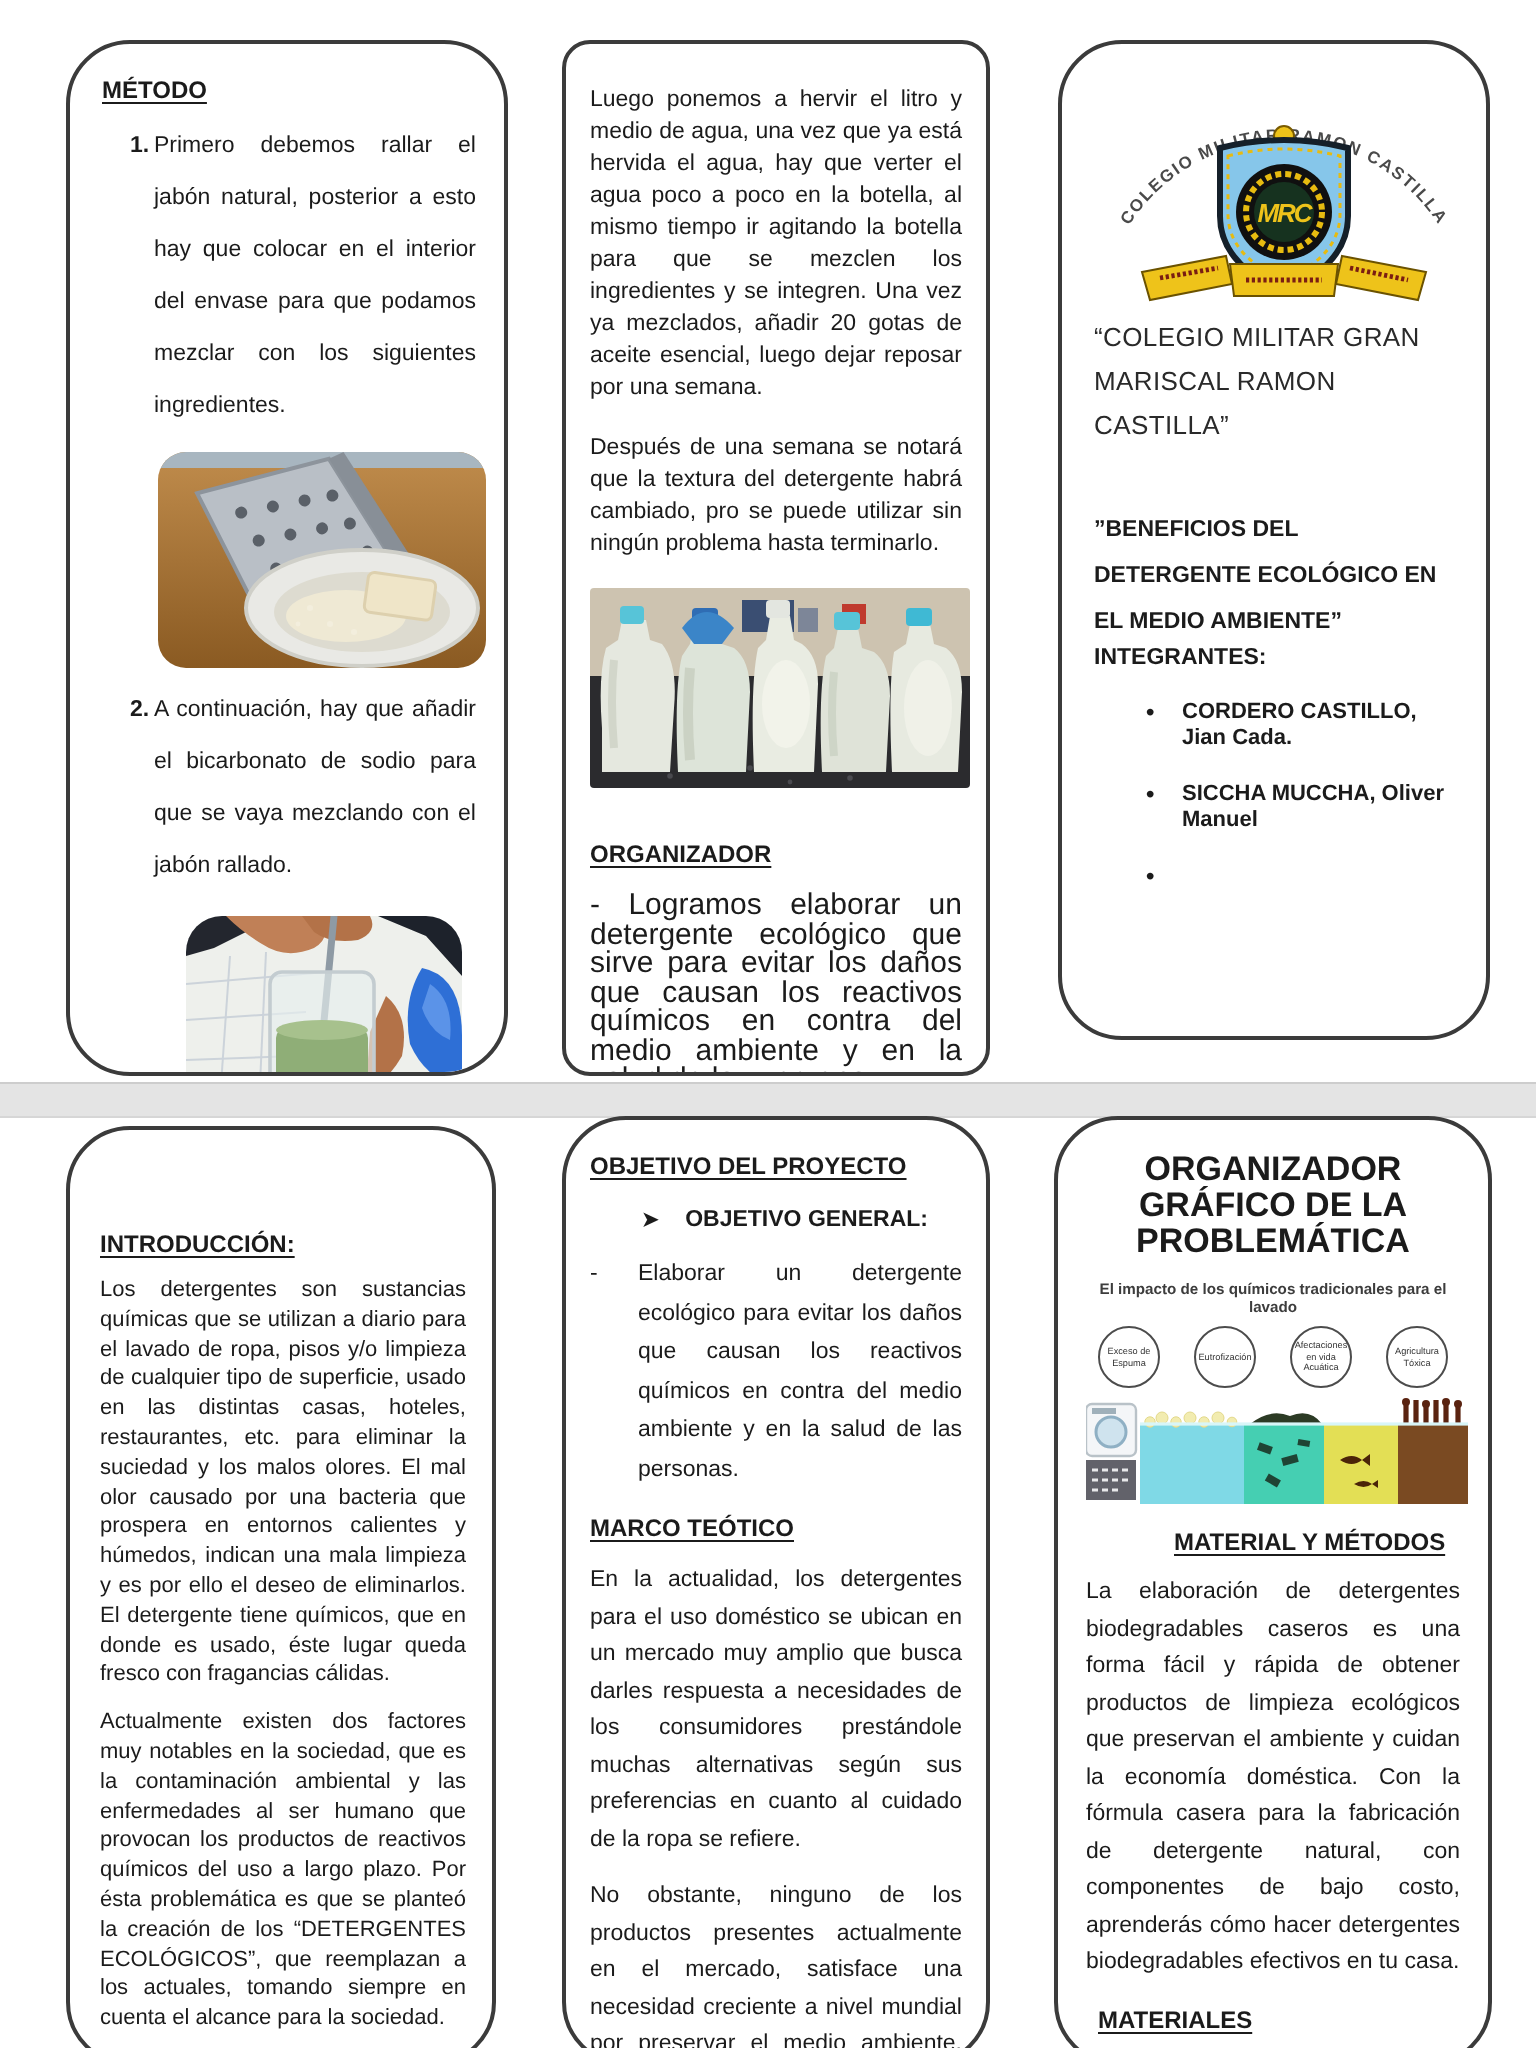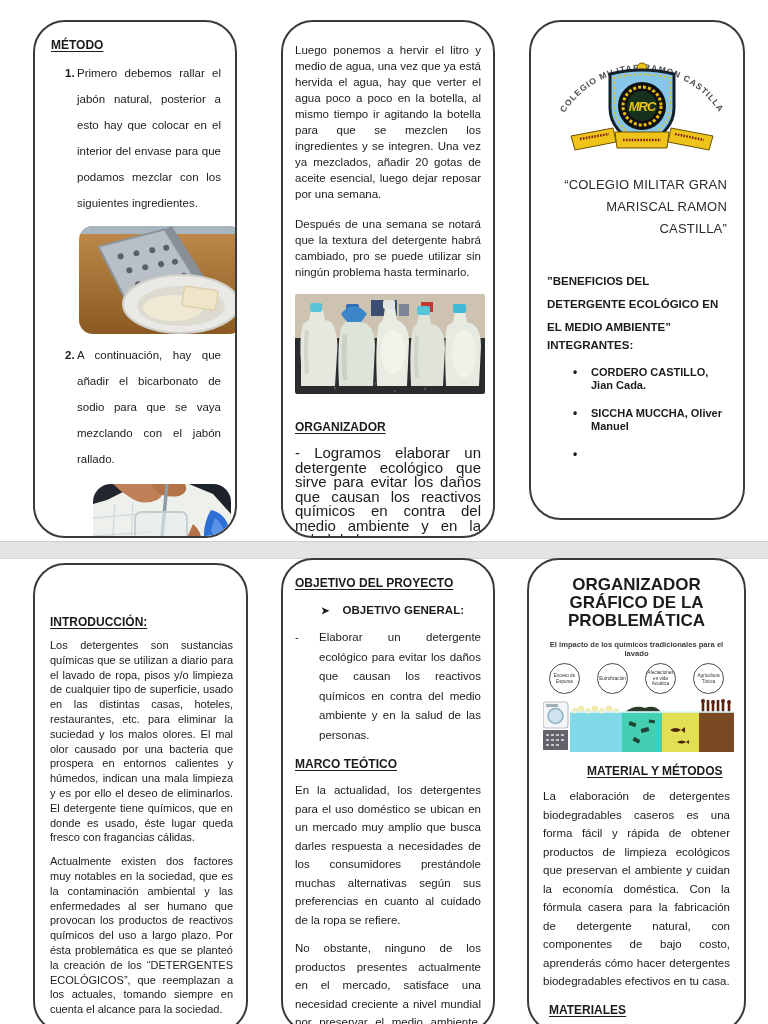--- a/index.html
+++ b/index.html
@@ -6,22 +6,22 @@
   html,body { overflow:hidden; }
   body {
     width:768px; height:1024px; position:relative; background:#ffffff;
     font-family:"Liberation Sans", sans-serif; color:#1b1b1b;
     -webkit-font-smoothing:antialiased;
   }
   .panel {
     position:absolute; background:#fff; border:2px solid #3b3b3b;
     border-radius:32px; overflow:hidden;
   }
-  .p-tl { left:33px; top:20px;  width:204px; height:518px; padding:16px 14px 8px 16px; }
-  .p-tm { left:281px; top:20px; width:214px; height:518px; padding:20px 12px 8px 12px; }
+  .p-tl { left:33px; top:20px;  width:221px; height:518px; padding:16px 14px 8px 16px; }
+  .p-tm { left:281px; top:20px; width:214px; height:518px; padding:20px 12px 8px 12px;border-radius:14px; }
   .p-tr { left:529px; top:20px; width:216px; height:500px; padding:14px 16px; }
   .p-bl { left:33px;  top:563px; width:215px; height:470px; padding:50px 13px 8px 15px; }
   .p-bm { left:281px; top:558px; width:214px; height:475px; padding:16px 12px 8px 12px; }
   .p-br { left:527px; top:558px; width:219px; height:475px; padding:14px 14px 8px 14px; }
 
   .separator { position:absolute; left:0; top:541px; width:768px; height:18px;
     background:#e4e4e4; border-top:1px solid #cdcdcd; border-bottom:1px solid #d6d6d6; }
 
   .h-ul { font-size:12px; font-weight:bold; text-decoration:underline; text-underline-offset:2px; }
 
@@ -34,21 +34,21 @@
   .photo2 { width:138px; height:106px; margin:12px 0 0 42px; border-radius:18px; }
 
   
   .tm-para { font-size:11.5px; line-height:16px; text-align:justify; margin-bottom:14px; }
   .photo3 { width:190px; height:100px; margin:8px 0 0 0; border-radius:2px; overflow:hidden; line-height:0; }
   .concl-h { margin-top:26px; }
   .concl { font-size:15px; line-height:14.5px; text-align:justify; margin-top:12px; }
 
   
   .logo-wrap { width:190px; margin:0 auto; text-align:center; line-height:0; }
-  .school { margin-top:16px; text-align:right; font-size:13px; line-height:22px; letter-spacing:.2px; color:#2a2a2a; }
+  .school { margin-top:0; text-align:left; font-size:13px; line-height:22px; letter-spacing:.2px; color:#2a2a2a; }
   .title { margin-top:30px; text-align:left; font-size:11.5px; font-weight:bold; line-height:23px; }
   .integr { font-size:11.5px; font-weight:bold; }
   .member { display:flex; margin-top:15px; padding-left:26px; font-size:11px; font-weight:600; line-height:13px; }
   .member .blt { width:18px; flex:none; font-size:12px; }
 
   
   .bl-para { font-size:11px; line-height:14.8px; text-align:justify; margin-top:9px; }
 
   
   .obj-gen { margin-top:14px; padding-left:26px; font-size:11.5px; font-weight:bold; }

